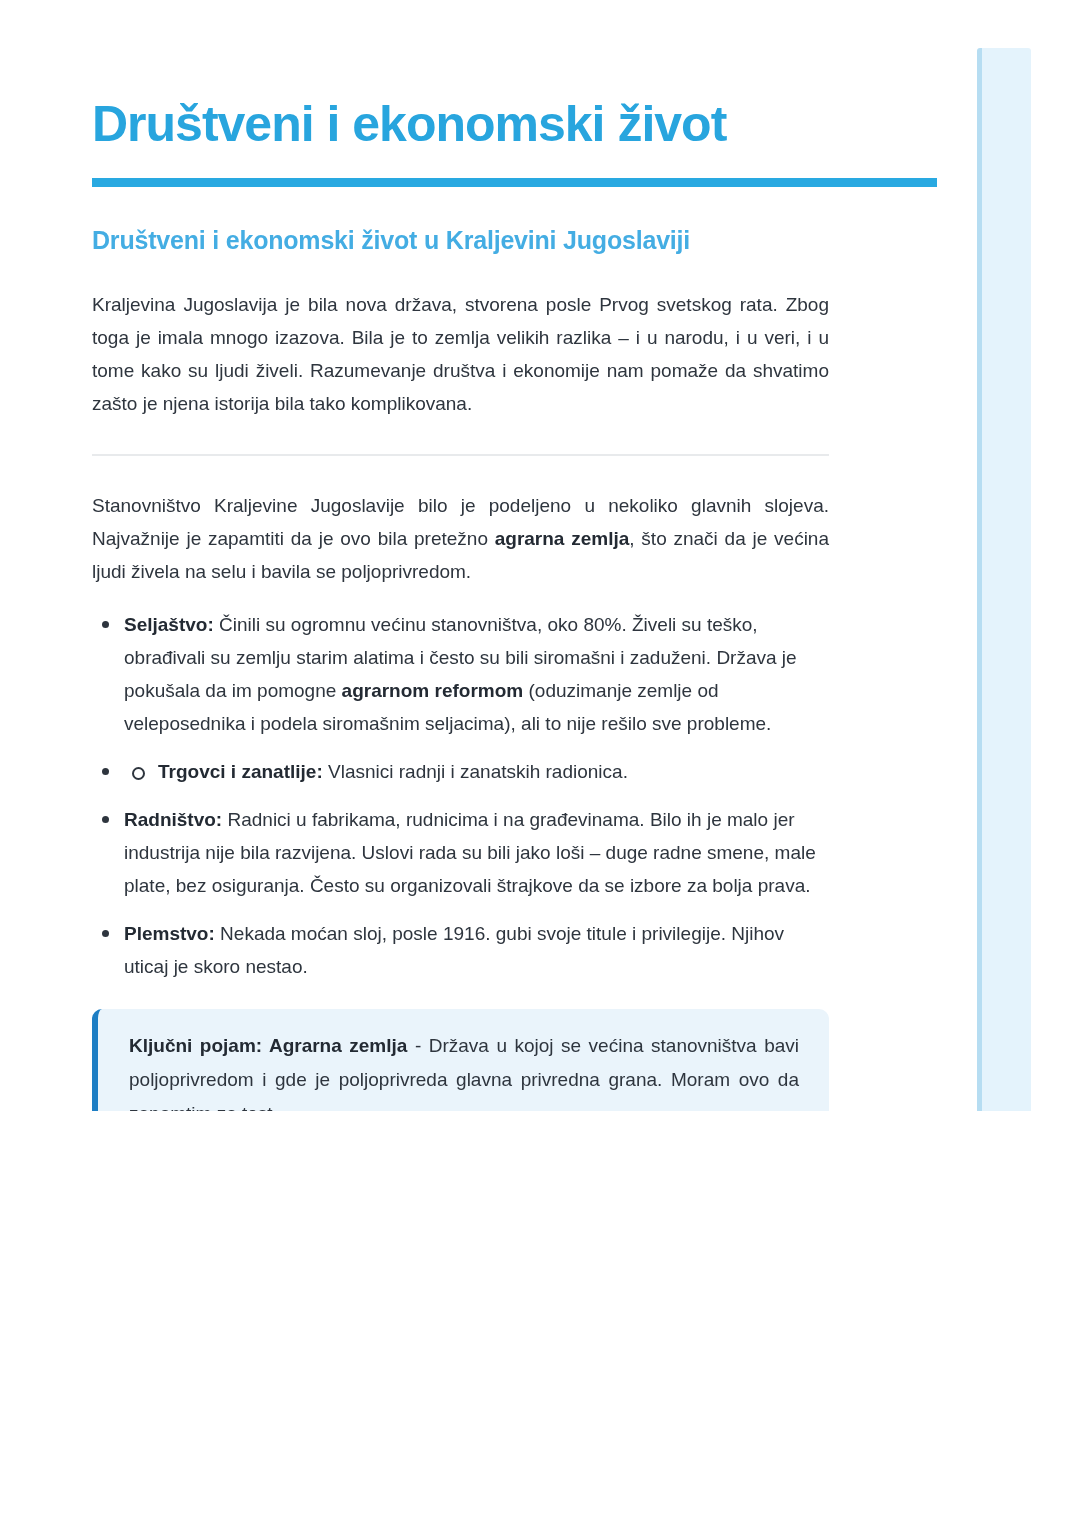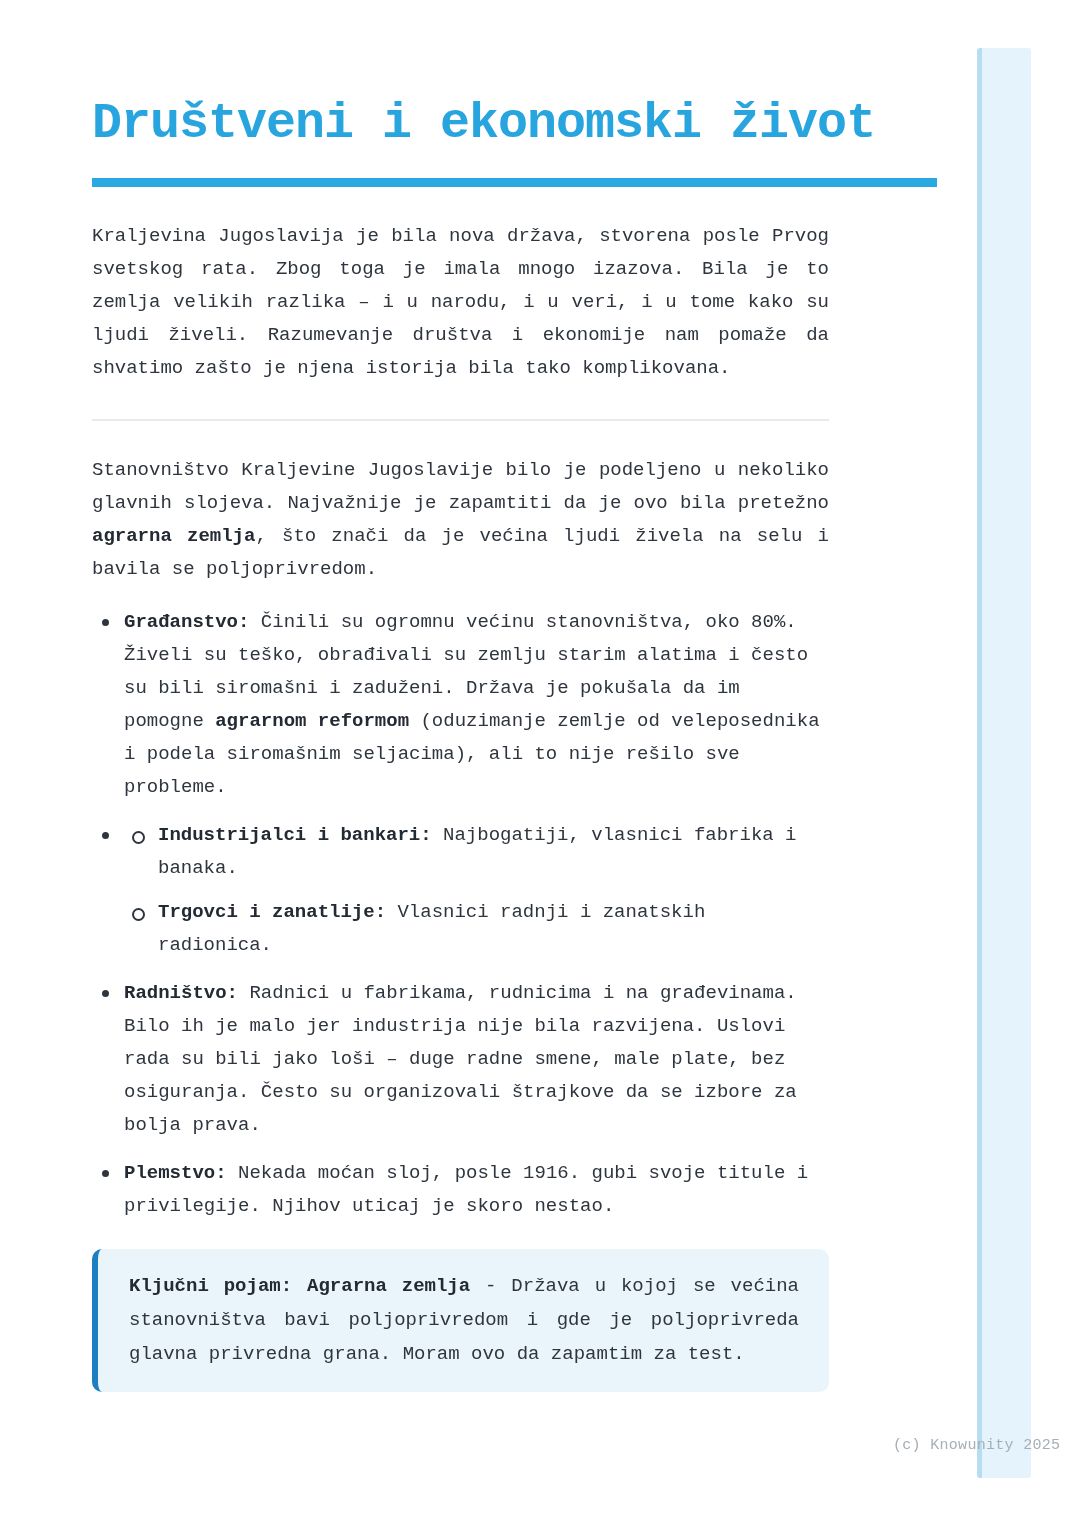--- a/index.html
+++ b/index.html
@@ -13,24 +13,24 @@
     --callout-border: #1d7ec4;
     --stripe-bg: #e4f3fc;
     --stripe-edge: #b6ddf2;
     --muted: #a6aeb6;
   }
   * { box-sizing: border-box; }
   html, body { margin: 0; padding: 0; background: #ffffff; }
   .page {
     position: relative;
     width: 1080px;
-    height: 1528px;
+    height: 1111px;
     background: #ffffff;
     overflow: hidden;
-    font-family: Liberation Mono, monospace;
+    font-family: Liberation Sans, sans-serif;
     color: var(--text);
   }
   .side-stripe {
     position: absolute;
     left: 977px;
     top: 48px;
     width: 54px;
     height: 1430px;
     background: var(--stripe-bg);
     border-left: 5px solid var(--stripe-edge);
@@ -158,33 +158,33 @@
 <div class="page">
 
   <div class="side-stripe"></div>
 
   <div class="content">
 
     <h1 class="page-title">Društveni i ekonomski život</h1>
     <div class="title-rule"></div>
 
     <section>
+      <h2 class="section-heading">Društveni i ekonomski život u Kraljevini Jugoslaviji</h2>
       <p class="body-paragraph"><span>Kraljevina Jugoslavija je bila nova država, stvorena posle Prvog svetskog rata. Zbog toga je imala mnogo izazova. Bila je to zemlja velikih razlika – i u narodu, i u veri, i u tome kako su ljudi živeli. Razumevanje društva i ekonomije nam pomaže da shvatimo zašto je njena istorija bila tako komplikovana.</span></p>
     </section>
 
     <hr class="section-divider">
 
     <section>
       <p class="body-paragraph"><span>Stanovništvo Kraljevine Jugoslavije bilo je podeljeno u nekoliko glavnih slojeva. Najvažnije je zapamtiti da je ovo bila pretežno </span><strong>agrarna zemlja</strong><span>, što znači da je većina ljudi živela na selu i bavila se poljoprivredom.</span></p>
 
       <ul class="main-list">
-        <li><strong>Građanstvo: </strong><span>Činili su ogromnu većinu stanovništva, oko 80%. Živeli su teško, obrađivali su zemlju starim alatima i često su bili siromašni i zaduženi. Država je pokušala da im pomogne </span><strong>agrarnom reformom</strong><span> (oduzimanje zemlje od veleposednika i podela siromašnim seljacima), ali to nije rešilo sve probleme.</span></li>
+        <li><strong>Seljaštvo: </strong><span>Činili su ogromnu većinu stanovništva, oko 80%. Živeli su teško, obrađivali su zemlju starim alatima i često su bili siromašni i zaduženi. Država je pokušala da im pomogne </span><strong>agrarnom reformom</strong><span> (oduzimanje zemlje od veleposednika i podela siromašnim seljacima), ali to nije rešilo sve probleme.</span></li>
         <li>
           <ul class="sub-list">
-            <li><strong>Industrijalci i bankari: </strong><span>Najbogatiji, vlasnici fabrika i banaka.</span></li>
             <li><strong>Trgovci i zanatlije: </strong><span>Vlasnici radnji i zanatskih radionica.</span></li>
           </ul>
         </li>
         <li><strong>Radništvo: </strong><span>Radnici u fabrikama, rudnicima i na građevinama. Bilo ih je malo jer industrija nije bila razvijena. Uslovi rada su bili jako loši – duge radne smene, male plate, bez osiguranja. Često su organizovali štrajkove da se izbore za bolja prava.</span></li>
         <li><strong>Plemstvo: </strong><span>Nekada moćan sloj, posle 1916. gubi svoje titule i privilegije. Njihov uticaj je skoro nestao.</span></li>
       </ul>
     </section>
 
     <aside class="callout">
       <p><strong>Ključni pojam: Agrarna zemlja</strong><span> - Država u kojoj se većina stanovništva bavi poljoprivredom i gde je poljoprivreda glavna privredna grana. Moram ovo da zapamtim za test.</span></p>

